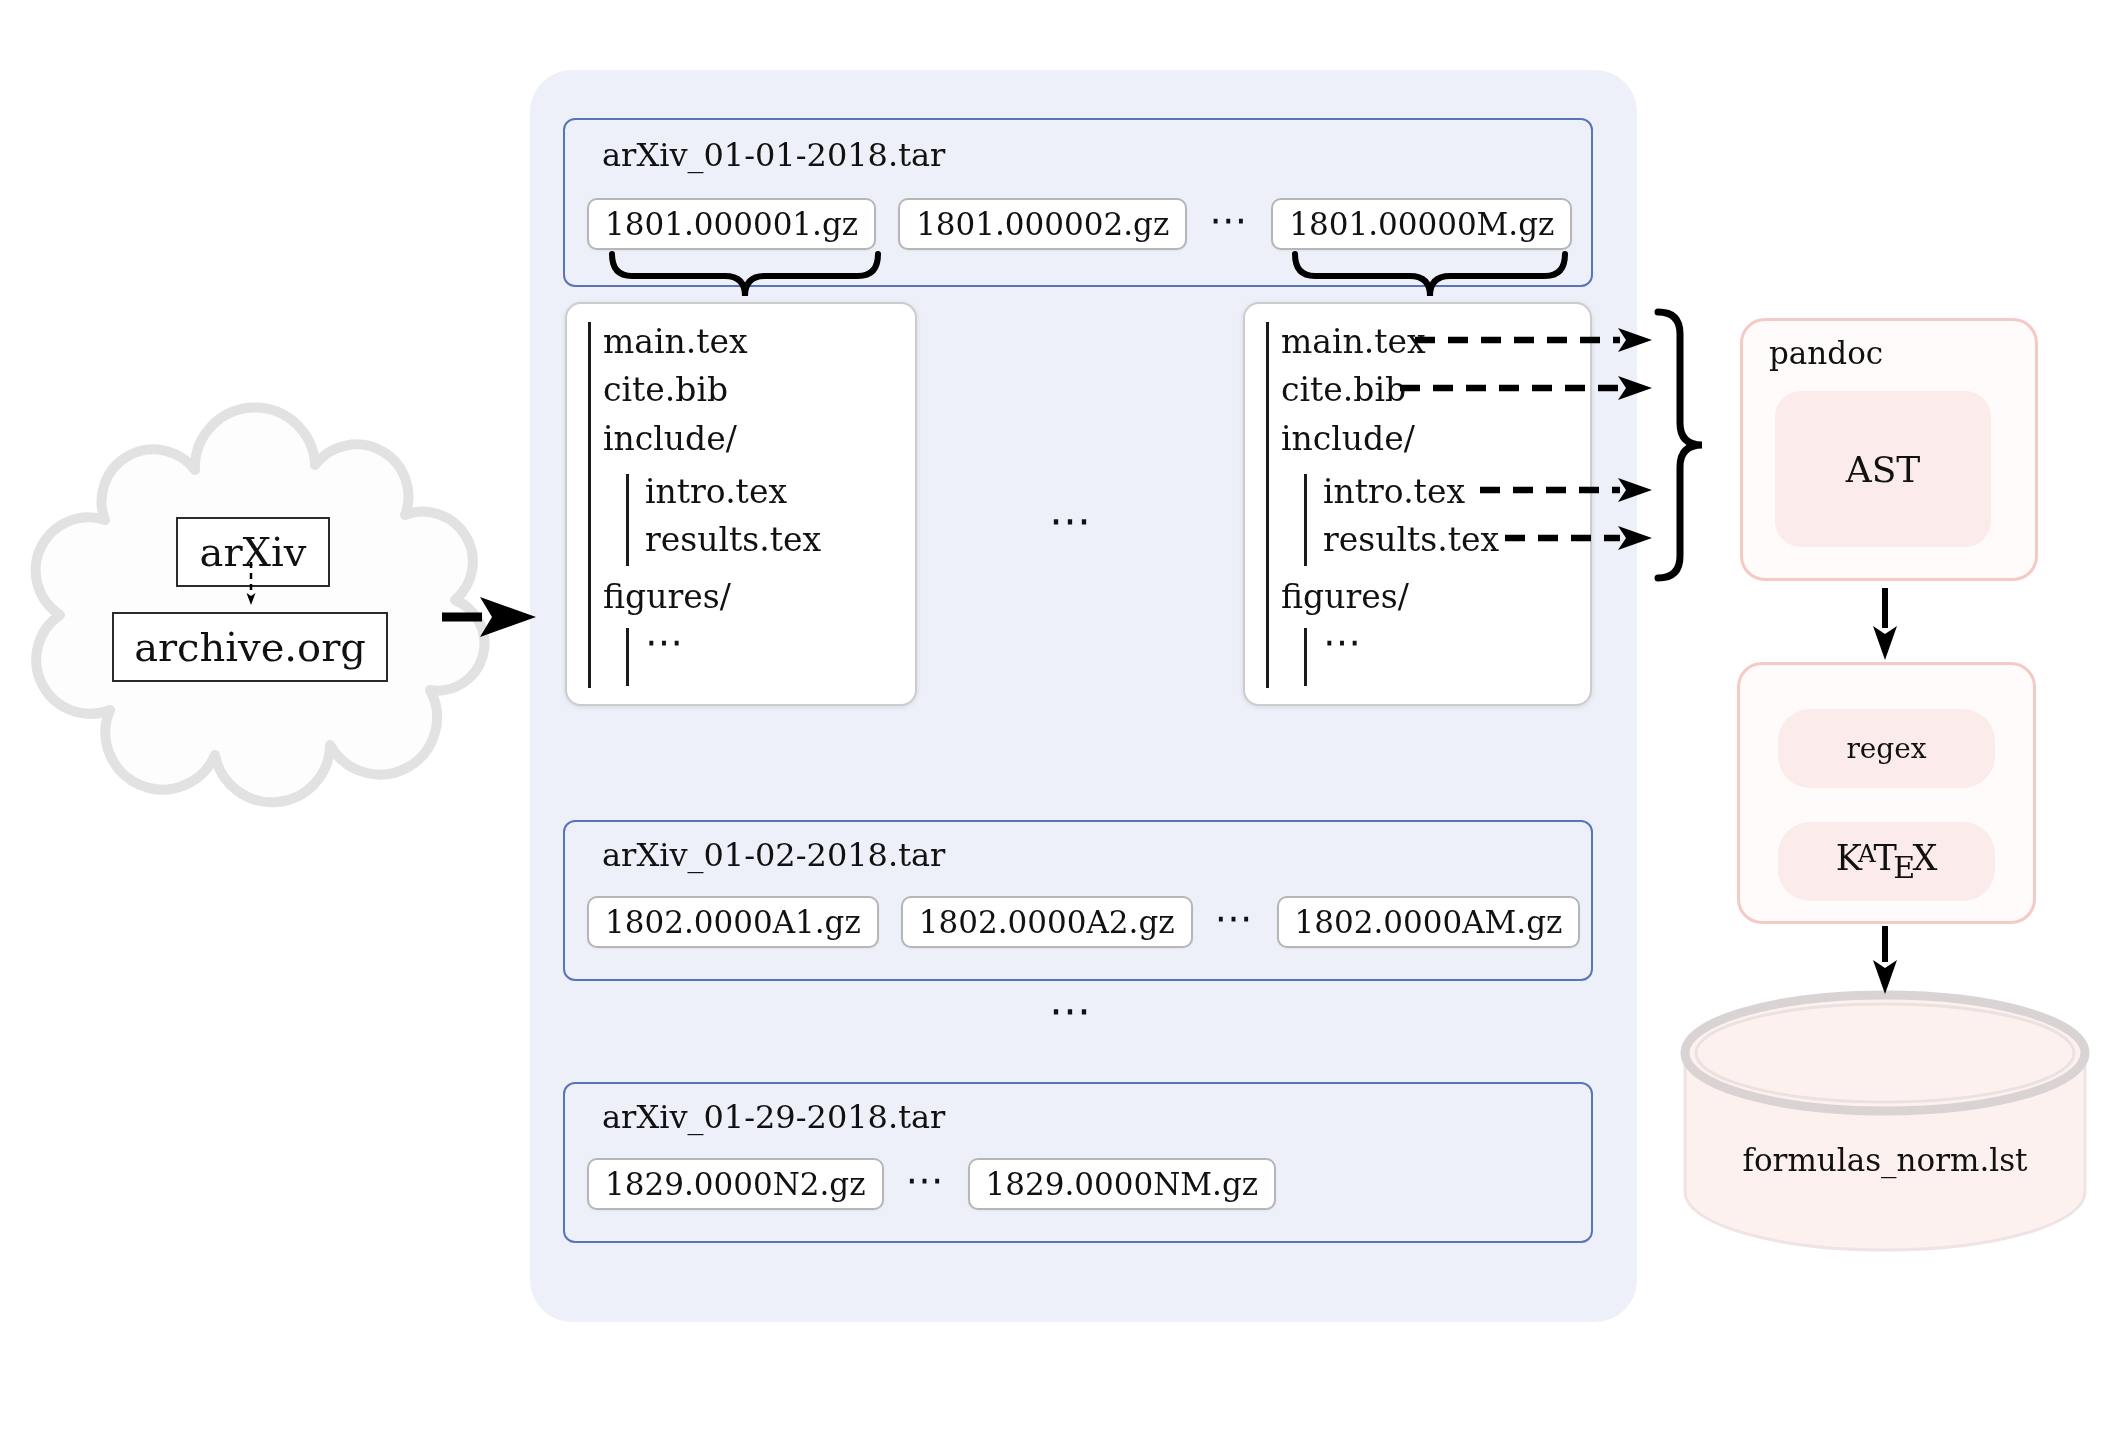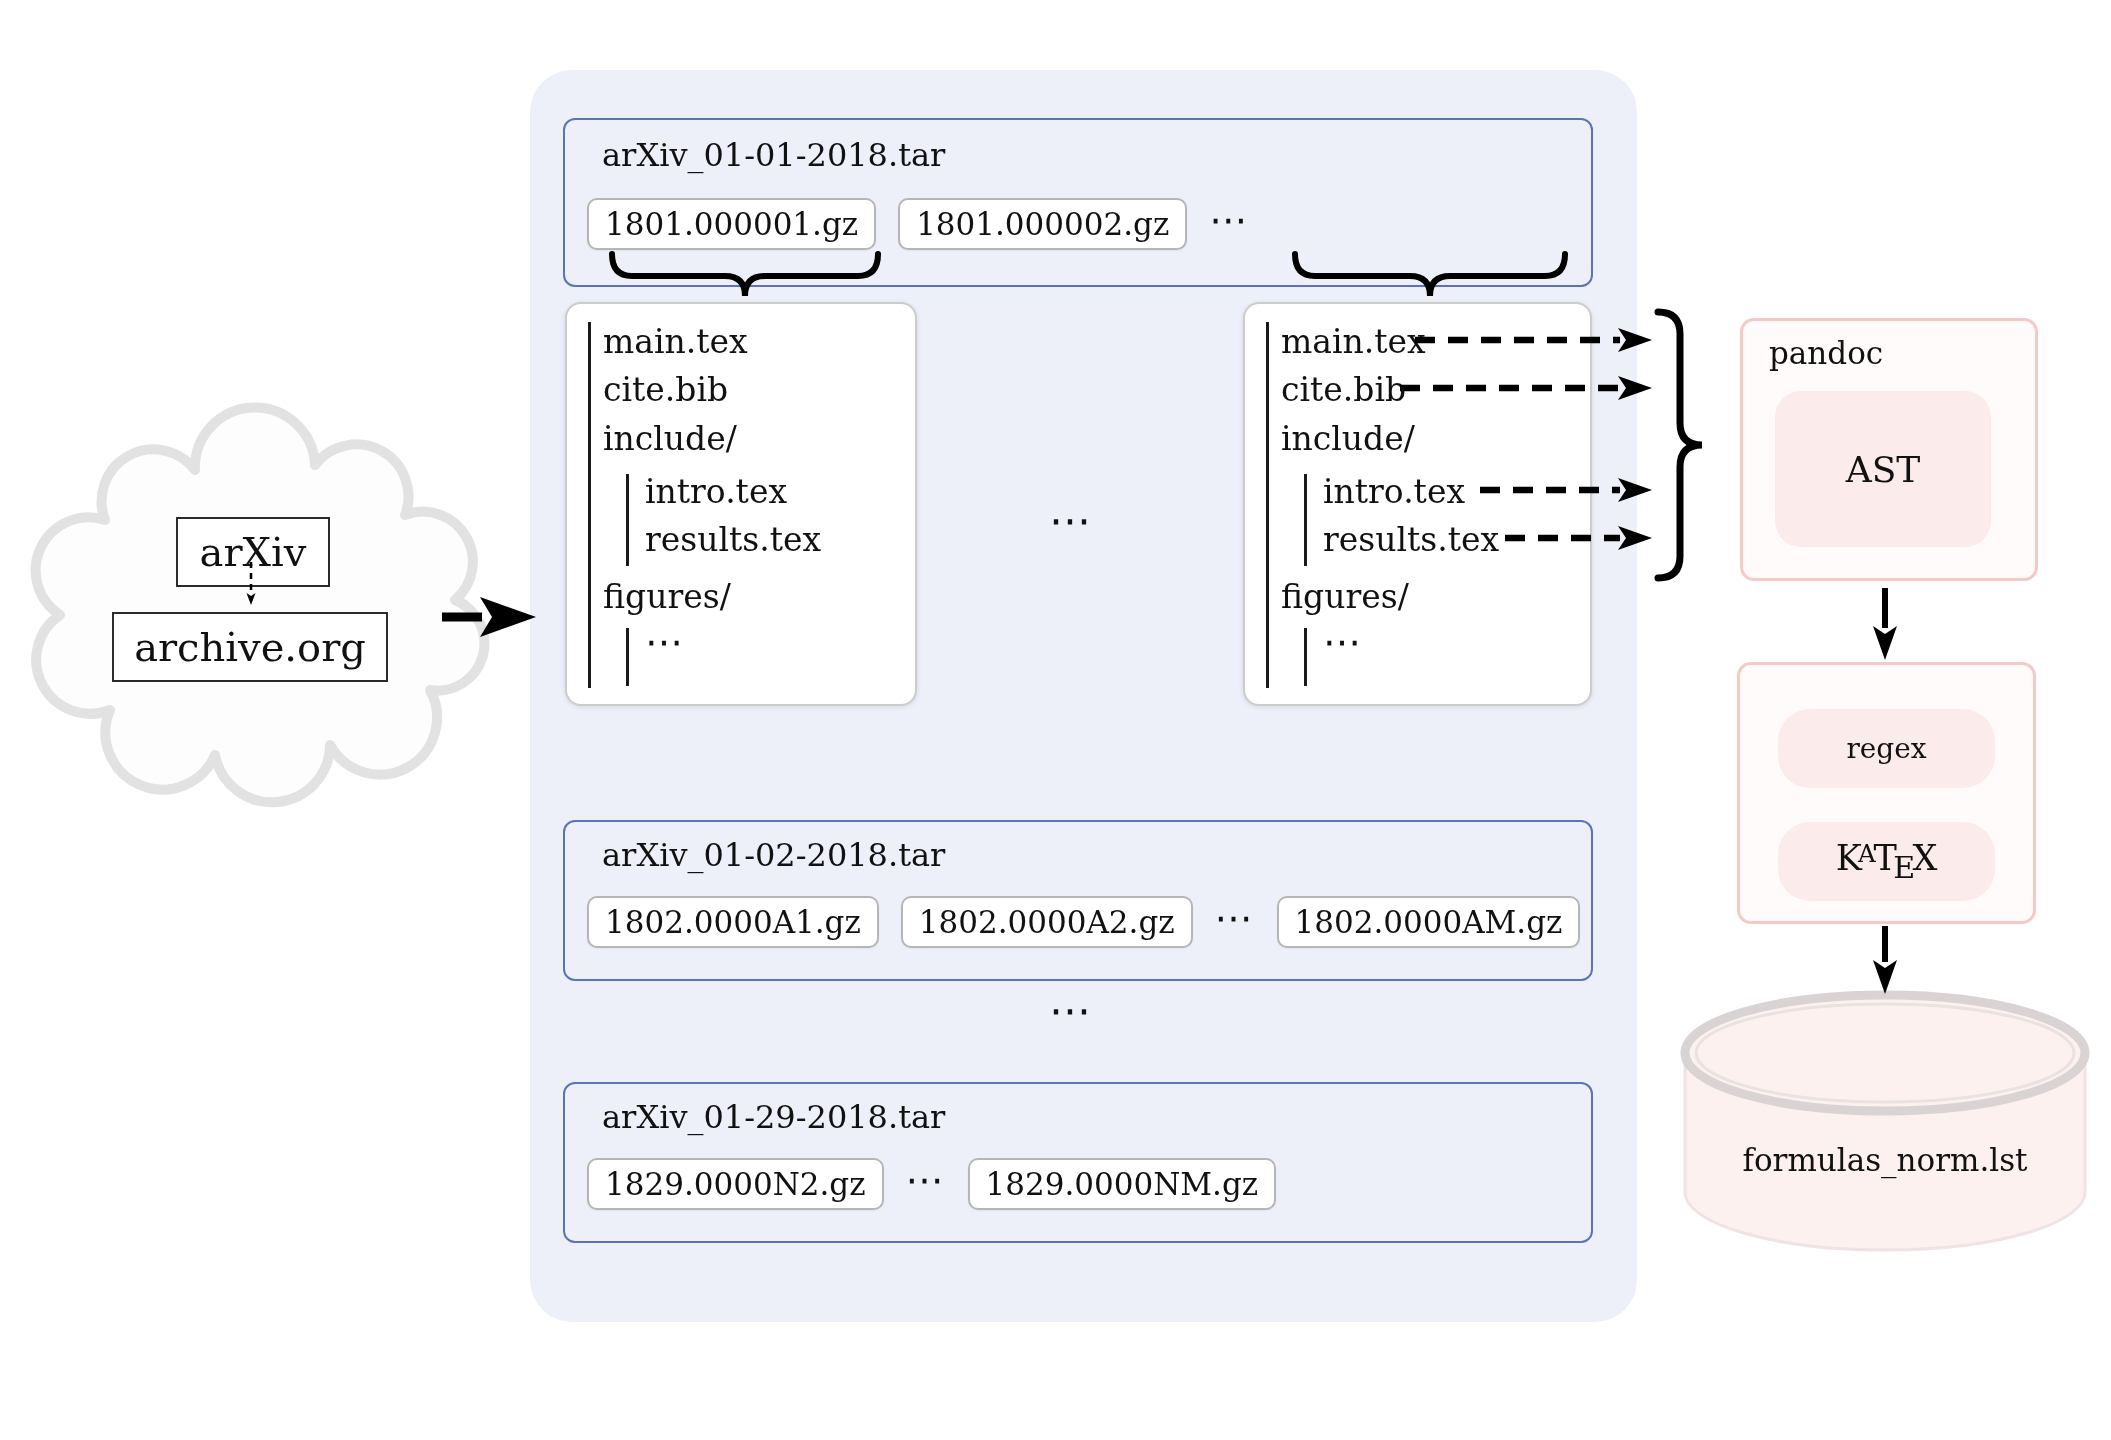--- a/index.html
+++ b/index.html
@@ -60,21 +60,21 @@
   .tr-7{top:314px;left:78px;font-size:38px;}
   .rule{position:absolute;width:2.5px;background:#1a1a1a;}
   .rule-main{left:21px;top:18px;height:366px;}
   .rule-nestA{left:59px;top:170px;height:92px;}
   .rule-nestB{left:59px;top:324px;height:58px;}
 
   .floating-dots{font-size:42px;text-align:center;width:90px;}
 
   
   .pink-box{
-    background:#fffbfb;border:3px solid #f5cac5;border-radius:14px;
+    background:#fffbfb;border:3px solid #f5cac5;border-radius:25px;
   }
   .pink-chip{
     position:absolute;background:#fbeceb;
     display:flex;align-items:center;justify-content:center;
   }
   #pandoc-label{position:absolute;left:26px;top:14px;font-size:31px;}
   #ast-chip{left:32px;top:70px;width:216px;height:156px;border-radius:26px;font-size:36px;}
   #regex-chip{left:38px;top:44px;width:217px;height:79px;border-radius:32px;font-size:28px;}
   #katex-chip{left:38px;top:157px;width:217px;height:79px;border-radius:32px;font-size:35px;}
 
@@ -110,20 +110,21 @@
     <div id="archive-box" class="abs cloud-box">
       <span>archive.org</span>
     </div>
 
     <div class="abs tar-box" style="top:118px;height:165px;">
       <div class="tar-title">arXiv_01-01-2018.tar</div>
       <div class="gz-row" style="top:78px;">
         <div class="gz-chip">1801.000001.gz</div>
         <div class="gz-chip">1801.000002.gz</div>
         <div class="cdots">⋯</div>
+        <div class="gz-chip">1801.00000M.gz</div>
       </div>
     </div>
 
     <div class="abs tree-box" style="left:565px;">
       <div class="rule rule-main"></div>
       <div class="rule rule-nestA"></div>
       <div class="rule rule-nestB"></div>
       <div class="tree-row tr-1">main.tex</div>
       <div class="tree-row tr-2">cite.bib</div>
       <div class="tree-row tr-3">include/</div>

